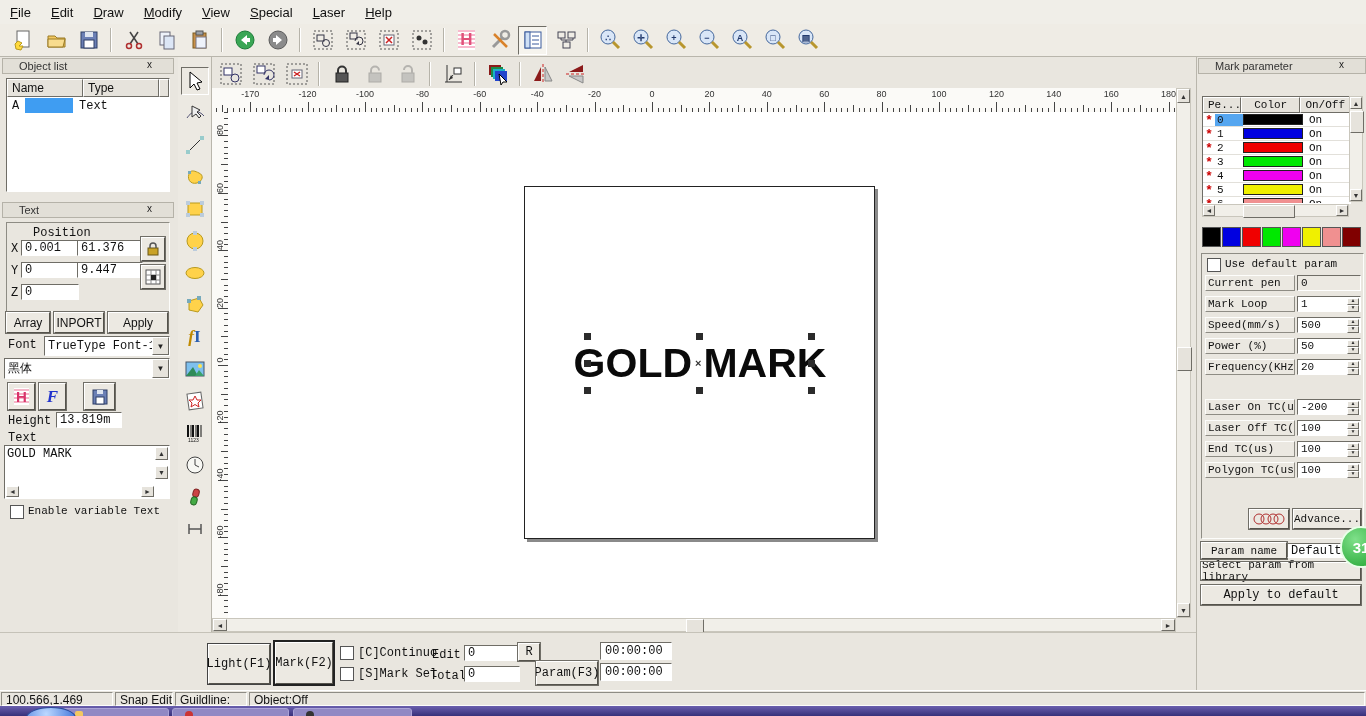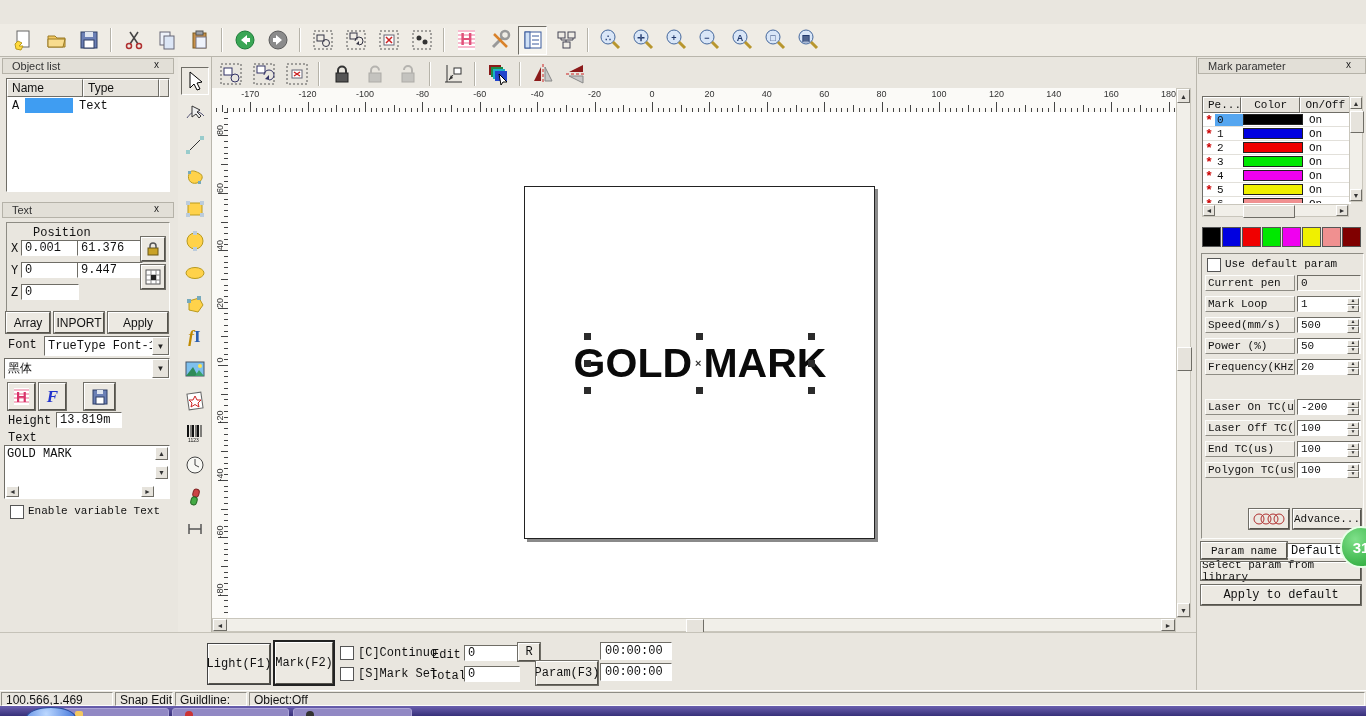--- a/index.html
+++ b/index.html
@@ -14,21 +14,21 @@
   .menu-item{padding:3px 10px;font-size:13px;color:#111;}
   
   #toolbar1{position:absolute;left:0;top:24px;width:1366px;height:33px;background:#efece5;border-bottom:1px solid #b9b6ac;display:flex;align-items:center;padding-left:6px;box-sizing:border-box;}
   .tb{width:27px;height:27px;display:flex;align-items:center;justify-content:center;margin:0 2px;border:1px solid transparent;}
   .tb.pressed{border:1px solid;border-color:#6f6d66 #fff #fff #6f6d66;background:#f6f4ee;}
   .sep{width:1px;height:24px;background:#b6b3a9;margin:0 5px;border-right:1px solid #fff;}
   .mag{position:relative;width:24px;height:24px;}
   .mag .sym{position:absolute;left:3px;top:3px;width:13px;height:13px;display:flex;align-items:center;justify-content:center;font-size:9px;font-weight:bold;color:#223a6e;}
   
   #leftcol{position:absolute;left:0;top:57px;width:178px;height:633px;background:#e9e6df;}
-  .ptitle{position:absolute;left:2px;width:172px;height:16px;background:#e2dfd7;border:1px solid #b5b2a8;display:flex;align-items:center;padding:0 9px;box-sizing:border-box;font-size:11px;color:#333;}
+  .ptitle{position:absolute;left:2px;width:172px;height:16px;background:#e2dfd7;border:1px solid #b5b2a8;display:flex;align-items:center;padding:0 16px;box-sizing:border-box;font-size:11px;color:#333;}
   .ptitle .x{margin-left:auto;width:13px;height:12px;font-size:10px;line-height:10px;text-align:center;color:#222;border:1px solid transparent;}
   .cell-hdr{border:1px solid;border-color:#fff #6f6d66 #6f6d66 #fff;background:#e6e3dc;font-size:12px;padding:1px 4px;box-sizing:border-box;}
   input,.inbox{font-family:"Liberation Mono","DejaVu Sans Mono",monospace;font-size:12px;}
   .inbox{position:absolute;border:1px solid;border-color:#6f6d66 #fff #fff #6f6d66;background:#fff;padding:0 3px;line-height:14px;white-space:nowrap;overflow:hidden;}
   .btn{position:absolute;border:1px solid;border-color:#fff #55534c #55534c #fff;background:#ece9e2;outline:1px solid #706e67;display:flex;align-items:center;justify-content:center;font-size:12px;box-sizing:border-box;}
   .cb{position:absolute;width:12px;height:12px;background:#fff;border:1px solid #555;}
   .lbl{position:absolute;white-space:nowrap;}
   .spin{position:absolute;right:1px;top:1px;bottom:1px;width:12px;display:flex;flex-direction:column;}
   .spin div{flex:1;border:1px solid;border-color:#fff #6f6d66 #6f6d66 #fff;background:#e6e3dc;font-size:5px;line-height:5px;text-align:center;color:#333;}
   .combo{position:absolute;border:1px solid;border-color:#6f6d66 #fff #fff #6f6d66;background:#fff;display:flex;align-items:center;}
@@ -77,20 +77,30 @@
   
   #taskbar{position:absolute;left:0;top:706px;width:1366px;height:10px;background:linear-gradient(#6a5fae,#37307a);overflow:hidden;}
   .tbtn{position:absolute;top:2px;height:10px;background:#9188c4;border-radius:3px 3px 0 0;border:1px solid #aaa2d6;}
   svg{display:block;}
 </style>
 </head>
 <body>
 
 <div id="root">
 
+  <div id="menubar">
+    <span class="menu-item uf">File</span>
+    <span class="menu-item uf">Edit</span>
+    <span class="menu-item uf">Draw</span>
+    <span class="menu-item uf">Modify</span>
+    <span class="menu-item uf">View</span>
+    <span class="menu-item uf">Special</span>
+    <span class="menu-item uf">Laser</span>
+    <span class="menu-item uf">Help</span>
+  </div>
 
   <div id="toolbar1">
     <span class="tb">
         <svg width="22" height="22">
           <rect x="5" y="2" width="12" height="16" fill="#fff" stroke="#666"></rect>
           <polygon points="6,12 10,14 7,17 11,17 9,21 4,20 3,15" fill="#ffd93c" stroke="#b89a1e"></polygon>
         </svg>
       </span>
     <span class="tb">
         <svg width="22" height="22">

